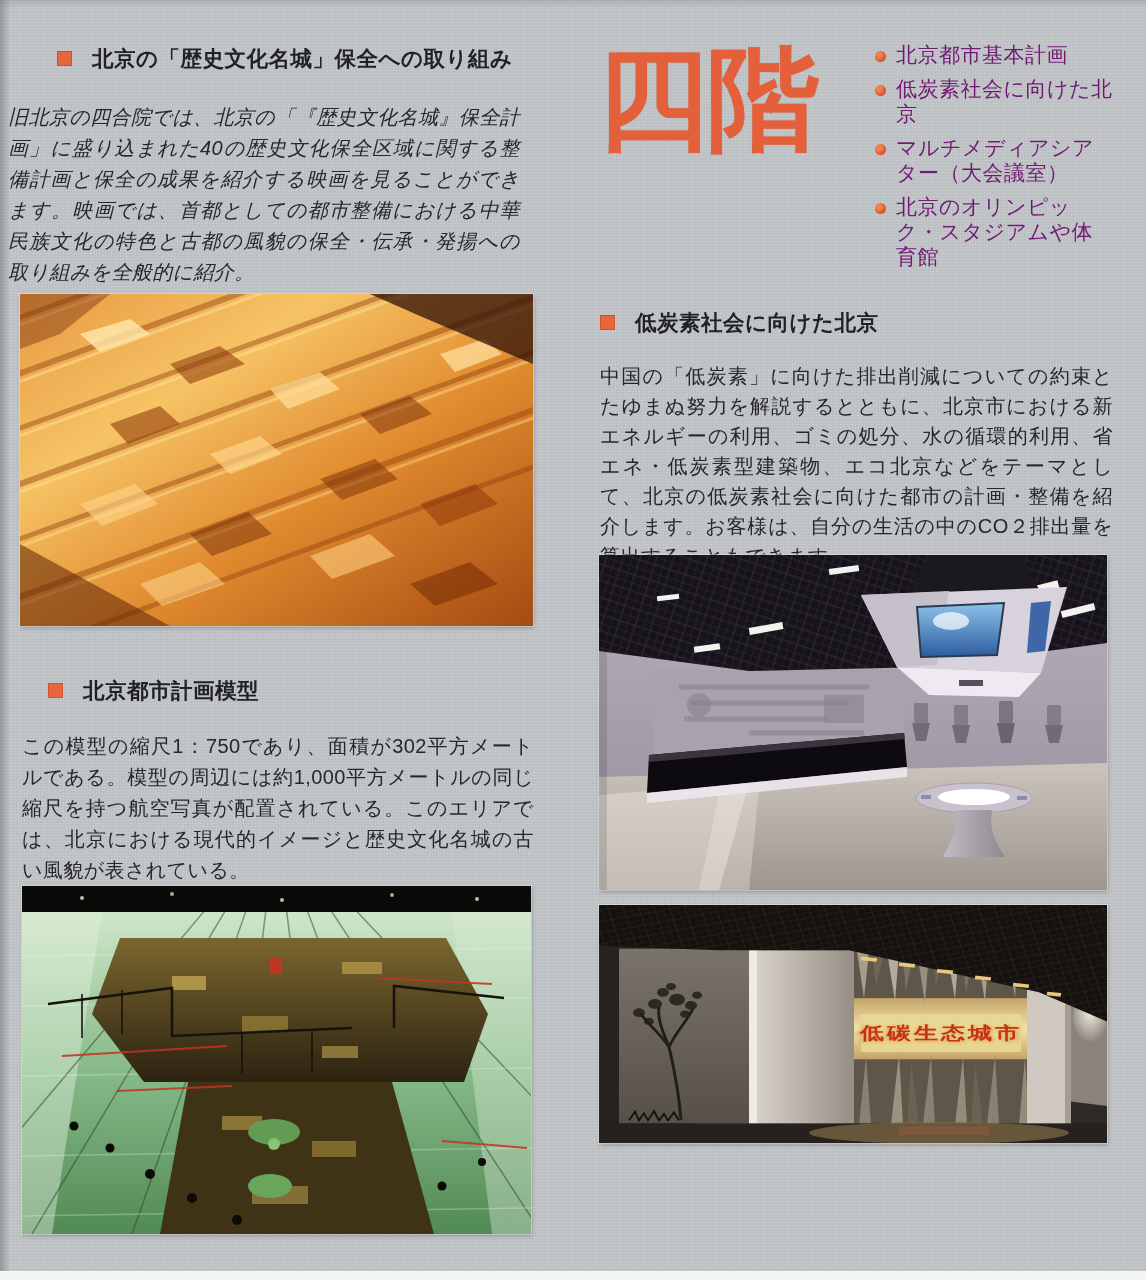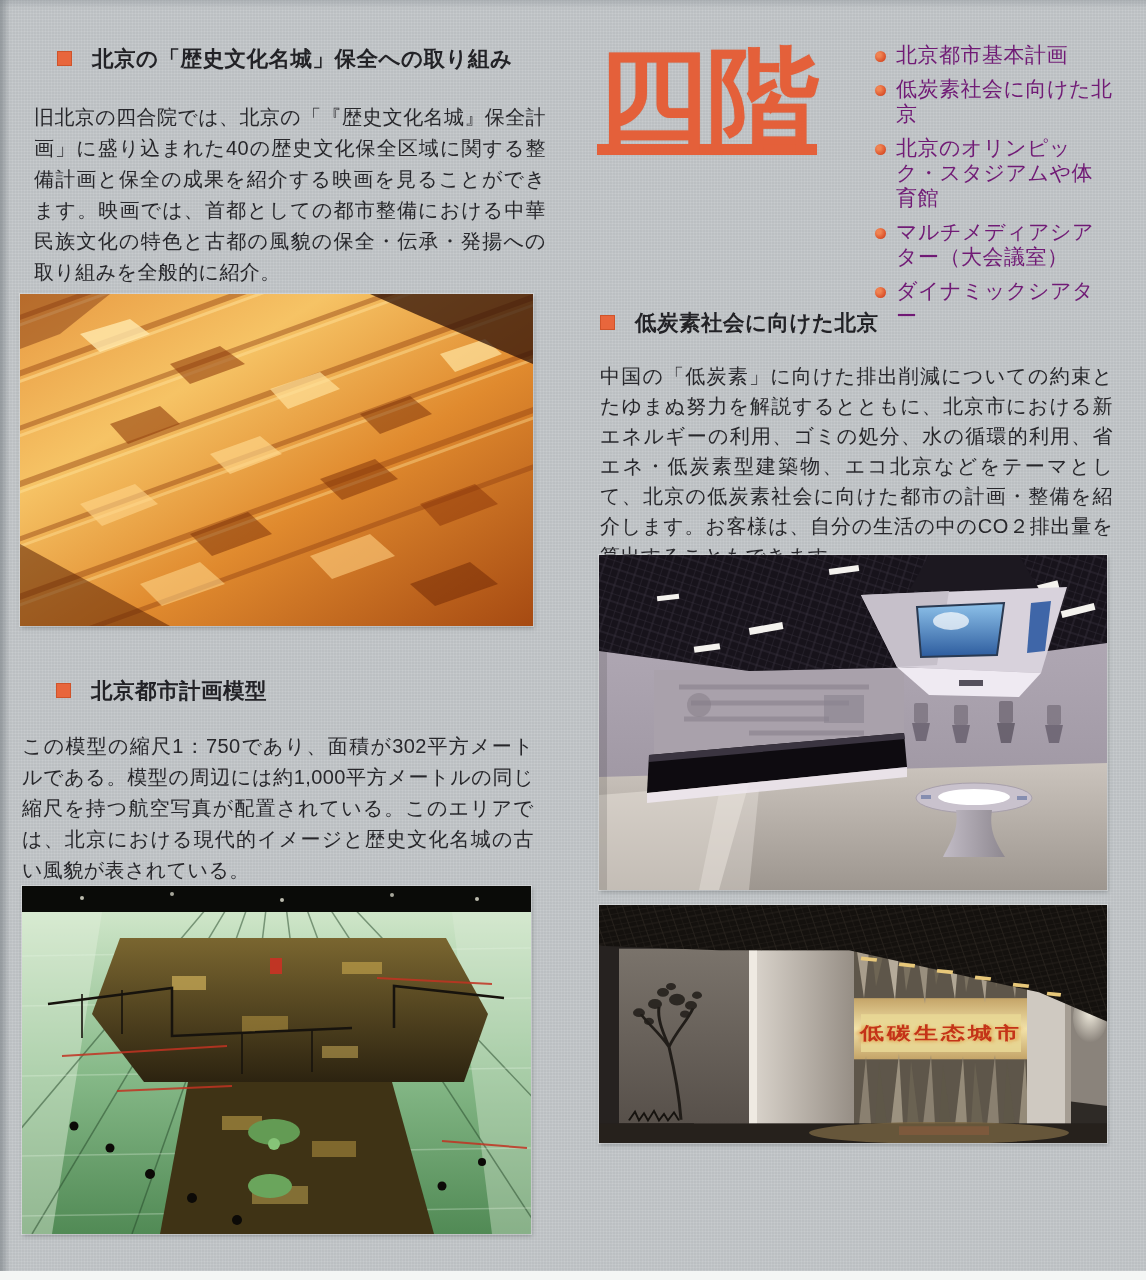--- a/index.html
+++ b/index.html
@@ -53,21 +53,21 @@
 <div class="page">
   <div class="texture"></div>
   <div class="edge-left"></div>
   <div class="edge-top"></div>
 
   <div class="abs section-header" style="left:22px;top:44px;width:512px;margin-left:35px;">
     <span class="sq"></span>
     <h2>北京の「歴史文化名城」保全への取り組み</h2>
   </div>
 
-  <p class="abs body-text" style="left:34px;top:102px;width:512px;">旧北京の四合院では、北京の「『歴史文化名城』保全計画」に盛り込まれた40の歴史文化保全区域に関する整備計画と保全の成果を紹介する映画を見ることができます。映画では、首都としての都市整備における中華民族文化の特色と古都の風貌の保全・伝承・発揚への取り組みを全般的に紹介。</p>
+  <p class="abs body-text" style="left:8px;top:102px;width:512px;font-style:italic;">旧北京の四合院では、北京の「『歴史文化名城』保全計画」に盛り込まれた40の歴史文化保全区域に関する整備計画と保全の成果を紹介する映画を見ることができます。映画では、首都としての都市整備における中華民族文化の特色と古都の風貌の保全・伝承・発揚への取り組みを全般的に紹介。</p>
 
   <figure class="photo abs" style="left:20px;top:294px;width:513px;height:332px;">
     <svg viewBox="0 0 513 332" preserveAspectRatio="none">
       <defs>
         <linearGradient id="p1bg" x1="0" y1="0" x2="1" y2="1">
           <stop offset="0" stop-color="#e89a42"></stop>
           <stop offset="0.3" stop-color="#f6c365"></stop>
           <stop offset="0.6" stop-color="#e08a2e"></stop>
           <stop offset="1" stop-color="#a64a12"></stop>
         </linearGradient>
@@ -103,21 +103,21 @@
       <polygon points="400,210 455,190 478,210 420,232" fill="#8a3408" opacity="0.5"></polygon>
       <polygon points="420,60 465,45 482,60 435,78" fill="#ffe5a2" opacity="0.7"></polygon>
       <polygon points="390,290 450,268 478,290 415,312" fill="#6e2504" opacity="0.5"></polygon>
       <polygon points="120,290 180,268 205,290 142,312" fill="#ffd88e" opacity="0.55"></polygon>
       <polygon points="350,0 513,0 513,70 400,22" fill="#30130a" opacity="0.75"></polygon>
       <polygon points="0,0 90,0 40,40 0,55" fill="#7c3410" opacity="0.45"></polygon>
       <polygon points="0,250 150,332 0,332" fill="#5e2506" opacity="0.55"></polygon>
     </svg>
   </figure>
 
-  <div class="abs section-header" style="left:40px;top:676px;width:512px;padding-left:16px;">
+  <div class="abs section-header" style="left:32px;top:676px;width:512px;padding-left:16px;">
     <span class="sq"></span>
     <h2>北京都市計画模型</h2>
   </div>
 
   <p class="abs body-text" style="left:22px;top:731px;width:512px;">この模型の縮尺1：750であり、面積が302平方メートルである。模型の周辺には約1,000平方メートルの同じ縮尺を持つ航空写真が配置されている。このエリアでは、北京における現代的イメージと歴史文化名城の古い風貌が表されている。</p>
 
   <figure class="photo abs" style="left:22px;top:886px;width:509px;height:348px;">
     <svg viewBox="0 0 509 348" preserveAspectRatio="none">
       <defs>
         <linearGradient id="p2floor" x1="0" y1="0" x2="0" y2="1">
@@ -162,42 +162,38 @@
       <circle cx="460" cy="276" r="4" fill="#0c0a07"></circle>
       <rect width="509" height="26" fill="#0a0b08"></rect>
       <circle cx="60" cy="12" r="2" fill="#e8e8d8" opacity="0.8"></circle>
       <circle cx="150" cy="8" r="2" fill="#e8e8d8" opacity="0.7"></circle>
       <circle cx="260" cy="14" r="2" fill="#e8e8d8" opacity="0.8"></circle>
       <circle cx="370" cy="9" r="2" fill="#e8e8d8" opacity="0.7"></circle>
       <circle cx="455" cy="13" r="2" fill="#e8e8d8" opacity="0.8"></circle>
     </svg>
   </figure>
 
-  <div class="abs floor-title" style="left:597px;top:40px;text-decoration:underline;">四階</div>
+  <div class="abs floor-title" style="left:597px;top:40px;">四階</div>
 
   <ul class="abs floor-menu" style="left:875px;top:44px;">
     <li>
       <span class="bullet-dot"></span>
       <span>北京都市基本計画</span>
     </li>
     <li>
       <span class="bullet-dot"></span>
       <span>低炭素社会に向けた北京</span>
     </li>
     <li>
       <span class="bullet-dot"></span>
-      <span>北京のオリンピック・スタジアムや体育館</span>
-    </li>
-    <li>
-      <span class="bullet-dot"></span>
       <span>マルチメディアシアター（大会議室）</span>
     </li>
     <li>
       <span class="bullet-dot"></span>
-      <span>ダイナミックシアター</span>
+      <span>北京のオリンピック・スタジアムや体育館</span>
     </li>
   </ul>
 
   <div class="abs section-header" style="left:600px;top:308px;width:512px;">
     <span class="sq"></span>
     <h2>低炭素社会に向けた北京</h2>
   </div>
 
   <p class="abs body-text" style="left:600px;top:361px;width:513px;line-height:30px;">中国の「低炭素」に向けた排出削減についての約束とたゆまぬ努力を解説するとともに、北京市における新エネルギーの利用、ゴミの処分、水の循環的利用、省エネ・低炭素型建築物、エコ北京などをテーマとして、北京の低炭素社会に向けた都市の計画・整備を紹介します。お客様は、自分の生活の中のCO２排出量を算出することもできます。</p>
 

